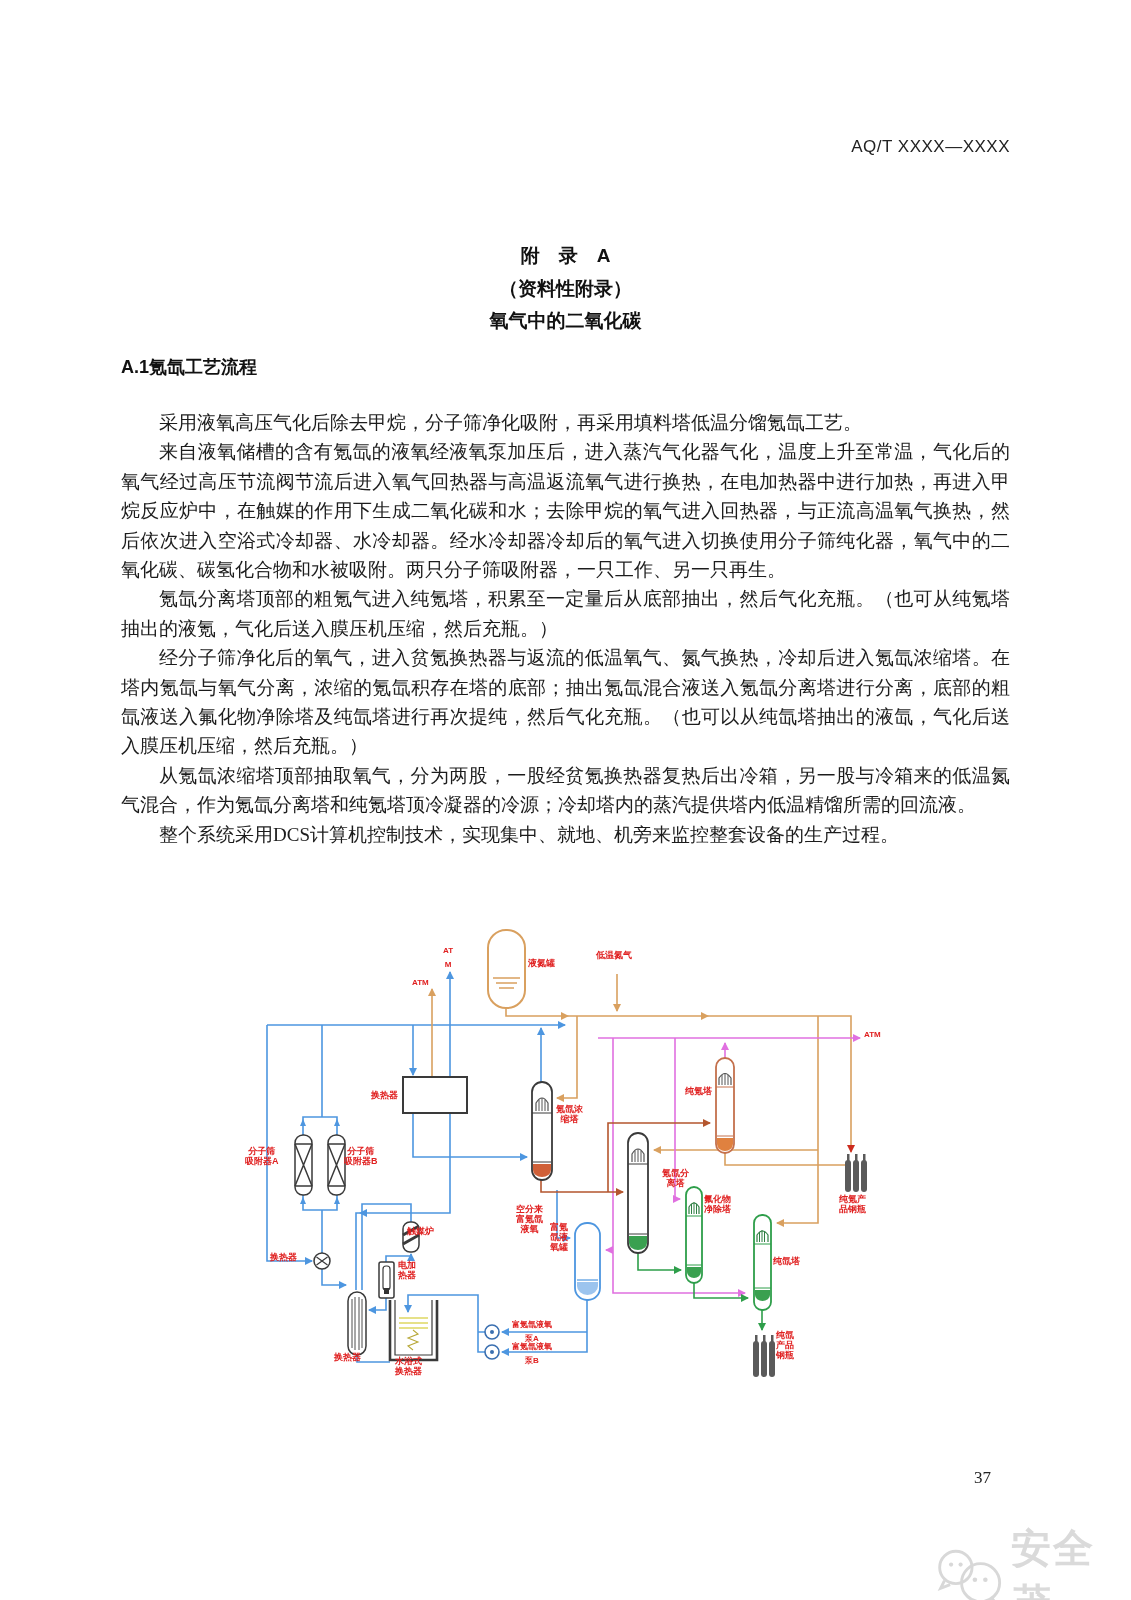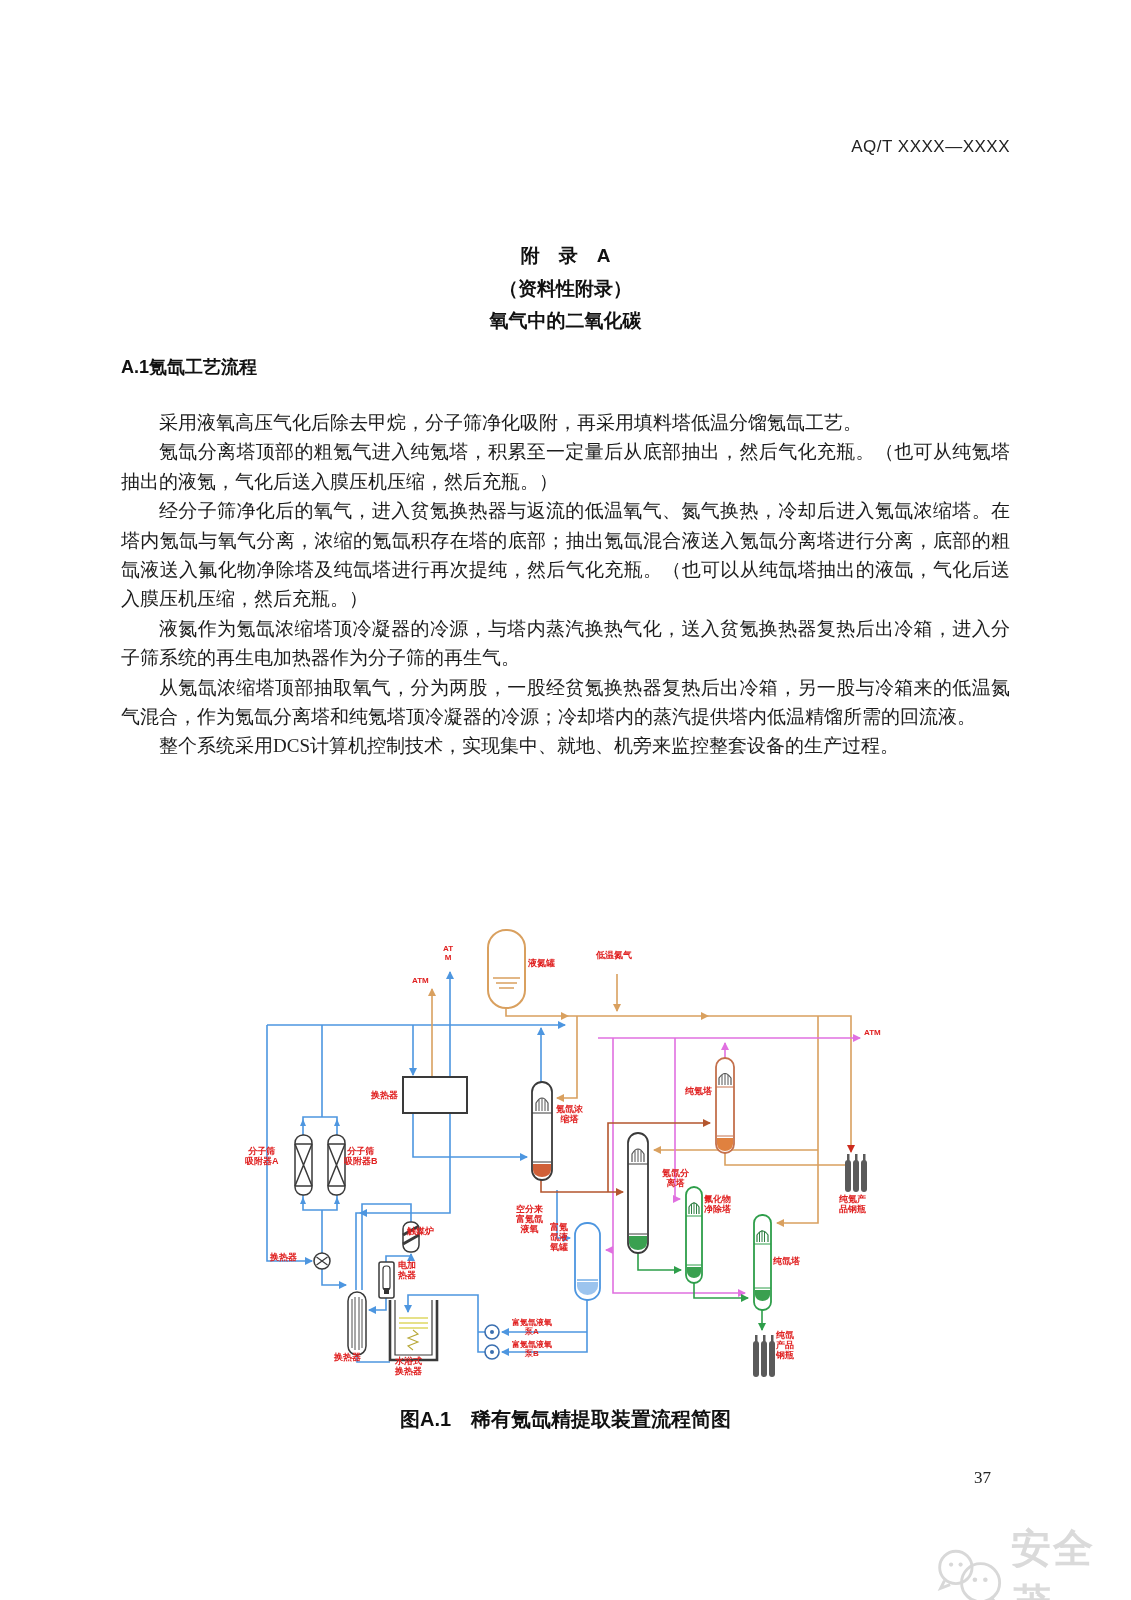--- a/index.html
+++ b/index.html
@@ -11,21 +11,21 @@
               font-family:"Liberation Sans","DejaVu Sans",sans-serif;font-weight:bold;
               font-size:19px;line-height:32.5px;color:#111;}
   .sechead{position:absolute;top:355px;left:121px;font-family:"Liberation Sans","DejaVu Sans",sans-serif;
            font-weight:bold;font-size:18px;color:#111;}
   .sechead .num{margin-right:0;}
   .bodytext{position:absolute;top:408px;left:121px;width:889px;}
   .bodytext p{margin:0;font-size:19px;line-height:29.4px;text-align:justify;text-indent:2em;color:#1c1c1c;}
   .figwrap{position:absolute;left:0;top:0;}
   .dlbl{position:absolute;color:#e02020;font-family:"Liberation Sans","DejaVu Sans",sans-serif;
         font-weight:bold;font-size:9px;line-height:10px;white-space:pre;text-align:center;}
-  .dlbl-sm{font-size:8px;line-height:9px;}
+  .dlbl-sm{font-size:8px;line-height:14px;}
   .caption{position:absolute;top:1406px;left:0;width:100%;text-align:center;
            font-family:"Liberation Sans","DejaVu Sans",sans-serif;font-weight:bold;font-size:20px;color:#111;}
   .pagenum{position:absolute;top:1468px;left:974px;font-size:17px;color:#222;}
   .watermark{position:absolute;top:1521px;left:933px;display:flex;align-items:center;color:#d8d8d8;}
   .watermark .wm-text{font-family:"Liberation Sans","DejaVu Sans",sans-serif;font-size:40px;font-weight:bold;
                       color:#dadada;letter-spacing:2px;}
 </style>
 </head>
 <body>
 
@@ -38,23 +38,23 @@
     <div>（资料性附录）</div>
     <div>氧气中的二氧化碳</div>
   </div>
 
   <div class="sechead">
     <span class="num">A.1</span><span>氪氙工艺流程</span>
   </div>
 
   <div class="bodytext">
     <p>采用液氧高压气化后除去甲烷，分子筛净化吸附，再采用填料塔低温分馏氪氙工艺。</p>
+    <p>来自液氧储槽的含有氪氙的液氧经液氧泵加压后，进入蒸汽气化器气化，温度上升至常温，气化后的氧气经过高压节流阀节流后进入氧气回热器与高温返流氧气进行换热，在电加热器中进行加热，再进入甲烷反应炉中，在触媒的作用下生成二氧化碳和水；去除甲烷的氧气进入回热器，与正流高温氧气换热，然后依次进入空浴式冷却器、水冷却器。经水冷却器冷却后的氧气进入切换使用分子筛纯化器，氧气中的二氧化碳、碳氢化合物和水被吸附。两只分子筛吸附器，一只工作、另一只再生。</p>
     <p>氪氙分离塔顶部的粗氪气进入纯氪塔，积累至一定量后从底部抽出，然后气化充瓶。（也可从纯氪塔抽出的液氪，气化后送入膜压机压缩，然后充瓶。）</p>
     <p>经分子筛净化后的氧气，进入贫氪换热器与返流的低温氧气、氮气换热，冷却后进入氪氙浓缩塔。在塔内氪氙与氧气分离，浓缩的氪氙积存在塔的底部；抽出氪氙混合液送入氪氙分离塔进行分离，底部的粗氙液送入氟化物净除塔及纯氙塔进行再次提纯，然后气化充瓶。（也可以从纯氙塔抽出的液氙，气化后送入膜压机压缩，然后充瓶。）</p>
-    <p>液氮作为氪氙浓缩塔顶冷凝器的冷源，与塔内蒸汽换热气化，送入贫氪换热器复热后出冷箱，进入分子筛系统的再生电加热器作为分子筛的再生气。</p>
     <p>从氪氙浓缩塔顶部抽取氧气，分为两股，一股经贫氪换热器复热后出冷箱，另一股与冷箱来的低温氮气混合，作为氪氙分离塔和纯氪塔顶冷凝器的冷源；冷却塔内的蒸汽提供塔内低温精馏所需的回流液。</p>
     <p>整个系统采用DCS计算机控制技术，实现集中、就地、机旁来监控整套设备的生产过程。</p>
   </div>
 
   <div class="figwrap">
     <svg style="position:absolute;left:235px;top:920px;" width="680" height="465" viewBox="0 0 680 465">
       <defs>
         <marker id="ab" markerUnits="userSpaceOnUse" markerWidth="9" markerHeight="9" refX="7" refY="4" orient="auto">
             <path d="M0,0 L8,4 L0,8 z" fill="#4d96e0"></path>
           </marker>
@@ -294,21 +294,20 @@
     <div class="dlbl" style="left:704px;top:1194px;">氟化物
 净除塔</div>
     <div class="dlbl" style="left:773px;top:1256px;">纯氙塔</div>
     <div class="dlbl" style="left:839px;top:1194px;">纯氪产
 品钢瓶</div>
     <div class="dlbl" style="left:776px;top:1330px;">纯氙
 产品
 钢瓶</div>
   </div>
 
-  <div class="caption">图A.1　稀有氪氙精提取装置流程简图</div>
 
   <div class="pagenum">37</div>
 
   <div class="watermark">
     <svg width="82" height="66" viewBox="0 0 82 66">
       <g fill="none" stroke="#d8d8d8" stroke-width="3">
         <circle cx="24" cy="24" r="17"></circle>
         <path d="M12 38 l-4 8 l10 -4"></path>
         <circle cx="50" cy="40" r="20"></circle>
         <path d="M62 56 l5 8 l-12 -4"></path>

